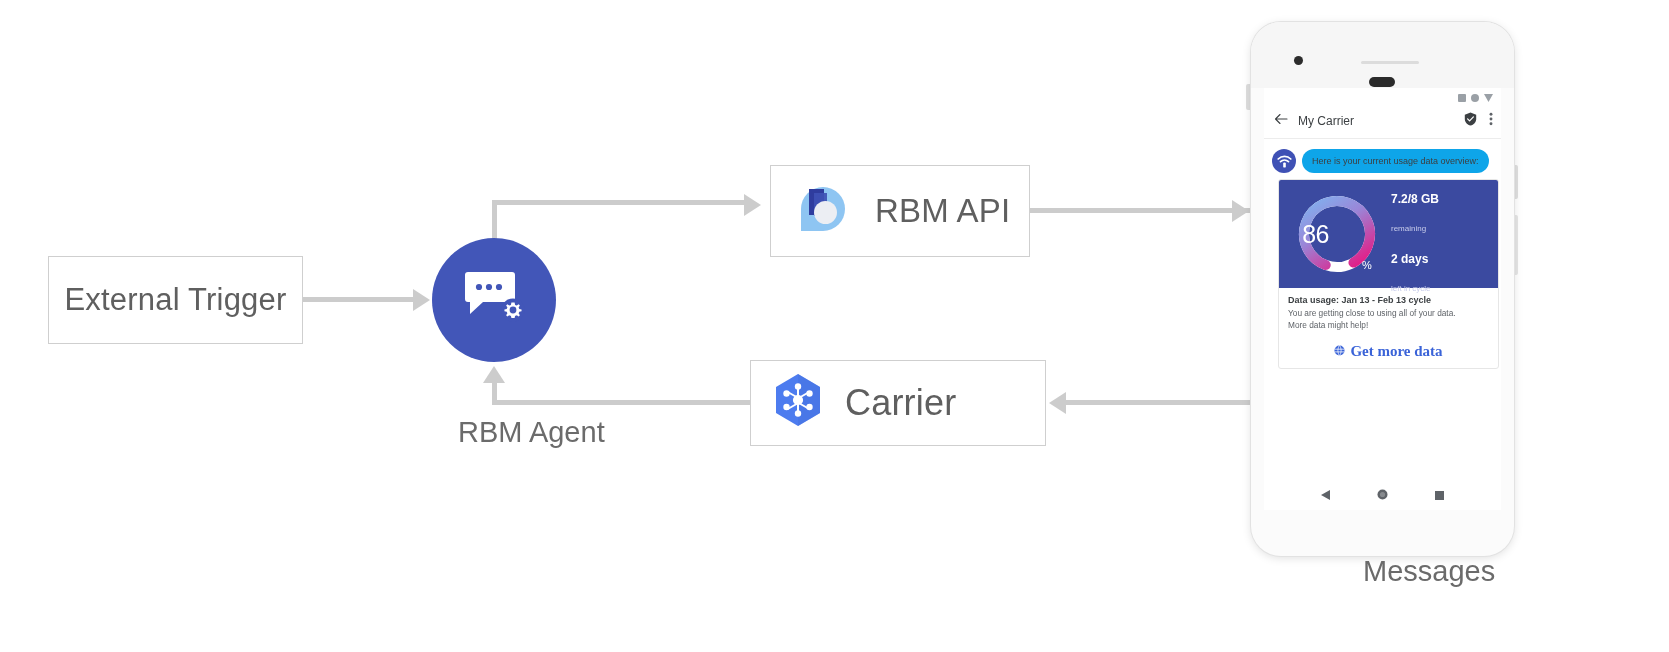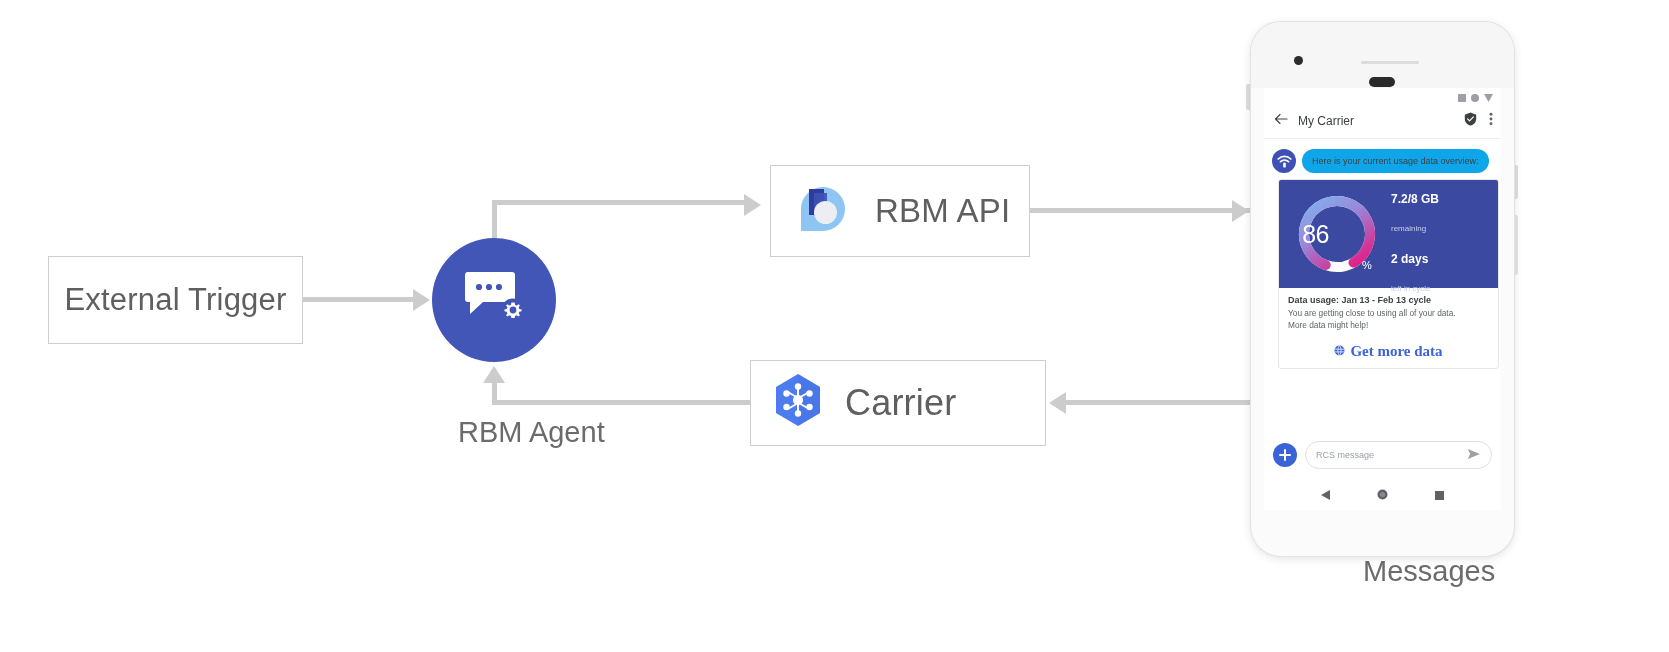--- a/index.html
+++ b/index.html
@@ -591,31 +591,20 @@
               <svg width="11" height="11" viewBox="0 0 11 11">
                 <circle cx="5.5" cy="5.5" r="5" fill="#3a63d8"></circle>
                 <path d="M0.9 4.2 H10.1 M0.9 6.9 H10.1 M5.5 0.5 C3.4 2.6 3.4 8.4 5.5 10.5 C7.6 8.4 7.6 2.6 5.5 0.5 Z" stroke="#ffffff" stroke-width="0.75" fill="none"></path>
               </svg>
             </span>
             <span id="card-action-label">Get more data</span>
           </div>
         </div>
       </div>
 
-      <div id="composer">
-        <div id="plus-button"></div>
-        <div id="composer-field">
-          <span id="composer-placeholder">RCS message</span>
-          <span>
-            <svg width="14" height="12" viewBox="0 0 14 12">
-              <path d="M0.8 1 L13 6 L0.8 11 L3.2 6 Z" fill="#9aa0a6"></path>
-            </svg>
-          </span>
-        </div>
-      </div>
 
       <div id="nav-bar">
         <span>
           <svg width="9" height="10" viewBox="0 0 9 10">
               <path d="M9 0 L9 10 L0 5 Z" fill="#5f6368"></path>
             </svg>
         </span>
         <span>
           <svg width="11" height="11" viewBox="0 0 11 11">
               <circle cx="5.5" cy="5.5" r="5" fill="#5f6368"></circle>

